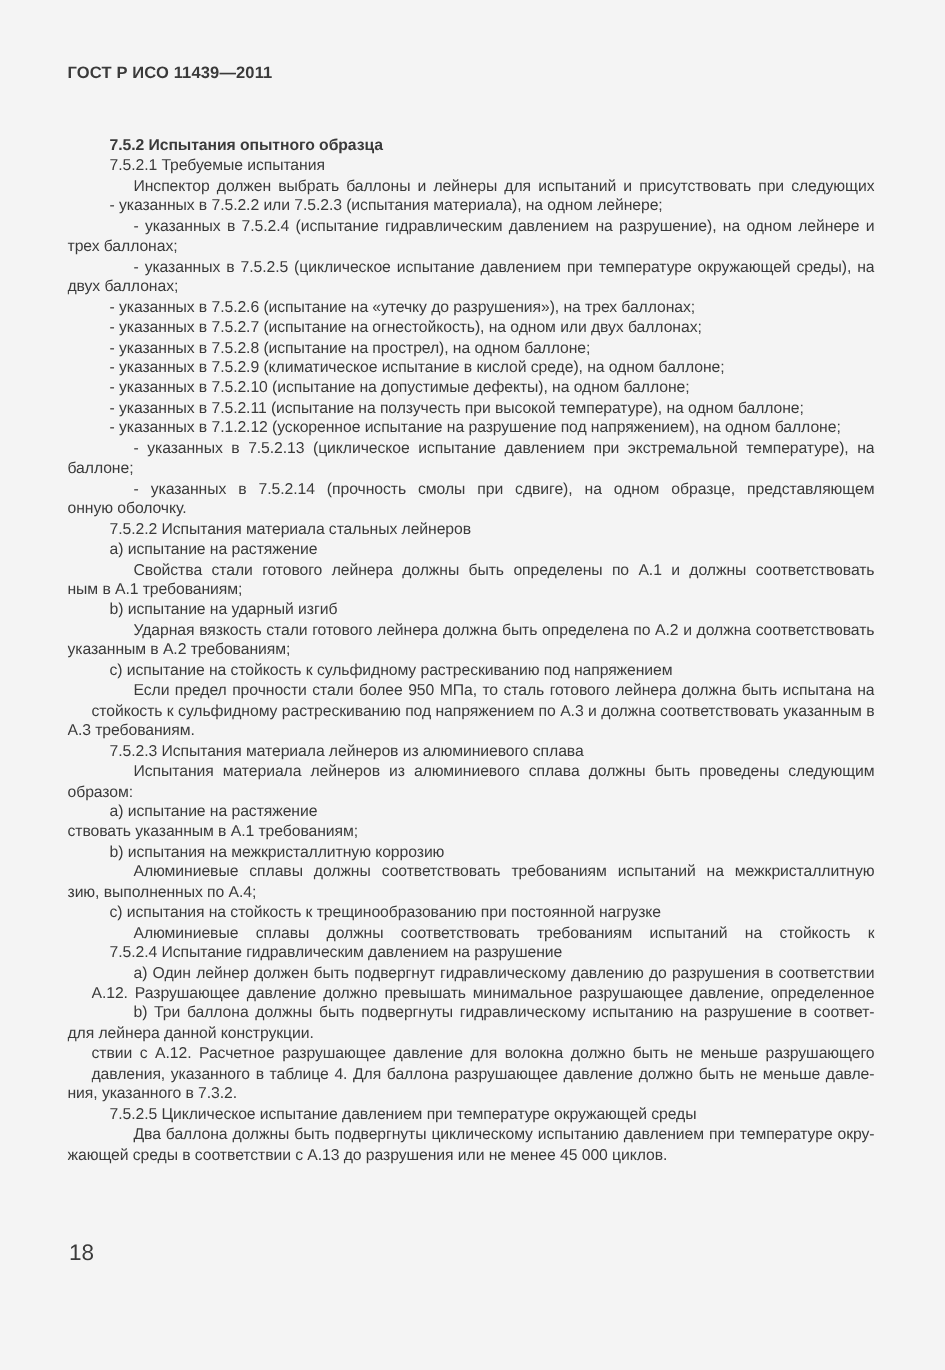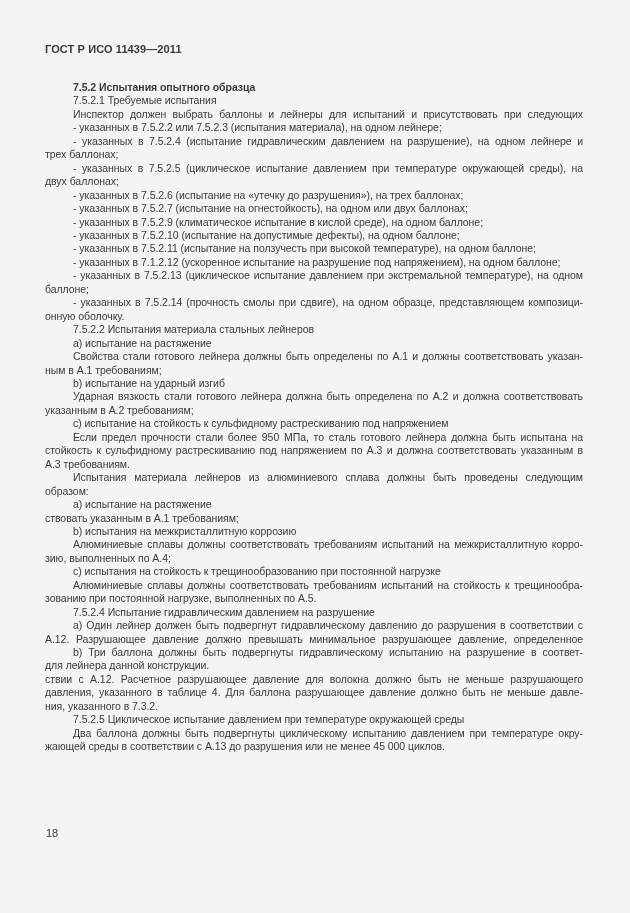--- a/index.html
+++ b/index.html
@@ -17,95 +17,97 @@
     position: absolute;
     left: 45px;
     top: 43px;
     font-size: 11px;
     font-weight: bold;
     letter-spacing: 0.1px;
   }
   .doc-body {
     position: absolute;
     left: 45px;
-    top: 81px;
+    top: 91px;
     width: 538px;
   }
   .ln {
     font-size: 10.5px;
     line-height: 13.46px;
     height: 13.46px;
     letter-spacing: -0.05px;
     white-space: nowrap;
     overflow: hidden;
     text-align: left;
   }
   .ln.j {
     white-space: normal;
     text-align: justify;
     text-align-last: justify;
+    margin-left: 16px;
   }
   .ln.i {
     text-indent: 28px;
   }
   .ln.b {
     font-weight: bold;
   }
   .page-number {
     position: absolute;
     left: 46px;
     top: 827px;
-    font-size: 11px;
+    font-size: 15px;
   }
 </style>
 </head>
 <body style="background: rgb(244, 244, 244); color: rgb(58, 58, 58);">
 
 <div class="doc-header">ГОСТ Р ИСО 11439—2011</div>
 
 <div class="doc-body">
     <div class="ln i b">7.5.2 Испытания опытного образца</div>
     <div class="ln i">7.5.2.1 Требуемые испытания</div>
     <div class="ln i j">Инспектор должен выбрать баллоны и лейнеры для испытаний и присутствовать при следующих</div>
     <div class="ln i">- указанных в 7.5.2.2 или 7.5.2.3 (испытания материала), на одном лейнере;</div>
     <div class="ln i j">- указанных в 7.5.2.4 (испытание гидравлическим давлением на разрушение), на одном лейнере и</div>
     <div class="ln">трех баллонах;</div>
     <div class="ln i j">- указанных в 7.5.2.5 (циклическое испытание давлением при температуре окружающей среды), на</div>
     <div class="ln">двух баллонах;</div>
     <div class="ln i">- указанных в 7.5.2.6 (испытание на «утечку до разрушения»), на трех баллонах;</div>
     <div class="ln i">- указанных в 7.5.2.7 (испытание на огнестойкость), на одном или двух баллонах;</div>
+    <div class="ln i">- указанных в 7.5.2.8 (испытание на прострел), на одном баллоне;</div>
     <div class="ln i">- указанных в 7.5.2.9 (климатическое испытание в кислой среде), на одном баллоне;</div>
     <div class="ln i">- указанных в 7.5.2.10 (испытание на допустимые дефекты), на одном баллоне;</div>
     <div class="ln i">- указанных в 7.5.2.11 (испытание на ползучесть при высокой температуре), на одном баллоне;</div>
     <div class="ln i">- указанных в 7.1.2.12 (ускоренное испытание на разрушение под напряжением), на одном баллоне;</div>
     <div class="ln i j">- указанных в 7.5.2.13 (циклическое испытание давлением при экстремальной температуре), на одном</div>
     <div class="ln">баллоне;</div>
     <div class="ln i j">- указанных в 7.5.2.14 (прочность смолы при сдвиге), на одном образце, представляющем композици-</div>
     <div class="ln">онную оболочку.</div>
     <div class="ln i">7.5.2.2 Испытания материала стальных лейнеров</div>
     <div class="ln i">a) испытание на растяжение</div>
     <div class="ln i j">Свойства стали готового лейнера должны быть определены по А.1 и должны соответствовать указан-</div>
     <div class="ln">ным в А.1 требованиям;</div>
     <div class="ln i">b) испытание на ударный изгиб</div>
     <div class="ln i j">Ударная вязкость стали готового лейнера должна быть определена по А.2 и должна соответствовать</div>
     <div class="ln">указанным в А.2 требованиям;</div>
     <div class="ln i">c) испытание на стойкость к сульфидному растрескиванию под напряжением</div>
     <div class="ln i j">Если предел прочности стали более 950 МПа, то сталь готового лейнера должна быть испытана на</div>
     <div class="ln j">стойкость к сульфидному растрескиванию под напряжением по А.3 и должна соответствовать указанным в</div>
     <div class="ln">А.3 требованиям.</div>
+    <div class="ln i">7.5.2.3 Испытания материала лейнеров из алюминиевого сплава</div>
     <div class="ln i j">Испытания материала лейнеров из алюминиевого сплава должны быть проведены следующим</div>
     <div class="ln">образом:</div>
     <div class="ln i">a) испытание на растяжение</div>
     <div class="ln">ствовать указанным в А.1 требованиям;</div>
     <div class="ln i">b) испытания на межкристаллитную коррозию</div>
     <div class="ln i j">Алюминиевые сплавы должны соответствовать требованиям испытаний на межкристаллитную корро-</div>
     <div class="ln">зию, выполненных по А.4;</div>
     <div class="ln i">c) испытания на стойкость к трещинообразованию при постоянной нагрузке</div>
     <div class="ln i j">Алюминиевые сплавы должны соответствовать требованиям испытаний на стойкость к трещинообра-</div>
-    <div class="ln">зованию при постоянной нагрузке, выполненных по А.5.</div>
     <div class="ln i">7.5.2.4 Испытание гидравлическим давлением на разрушение</div>
     <div class="ln i j">a) Один лейнер должен быть подвергнут гидравлическому давлению до разрушения в соответствии с</div>
     <div class="ln j">А.12. Разрушающее давление должно превышать минимальное разрушающее давление, определенное</div>
     <div class="ln i j">b) Три баллона должны быть подвергнуты гидравлическому испытанию на разрушение в соответ-</div>
     <div class="ln">для лейнера данной конструкции.</div>
     <div class="ln j">ствии с А.12. Расчетное разрушающее давление для волокна должно быть не меньше разрушающего</div>
     <div class="ln j">давления, указанного в таблице 4. Для баллона разрушающее давление должно быть не меньше давле-</div>
     <div class="ln">ния, указанного в 7.3.2.</div>
     <div class="ln i">7.5.2.5 Циклическое испытание давлением при температуре окружающей среды</div>
     <div class="ln i j">Два баллона должны быть подвергнуты циклическому испытанию давлением при температуре окру-</div>

